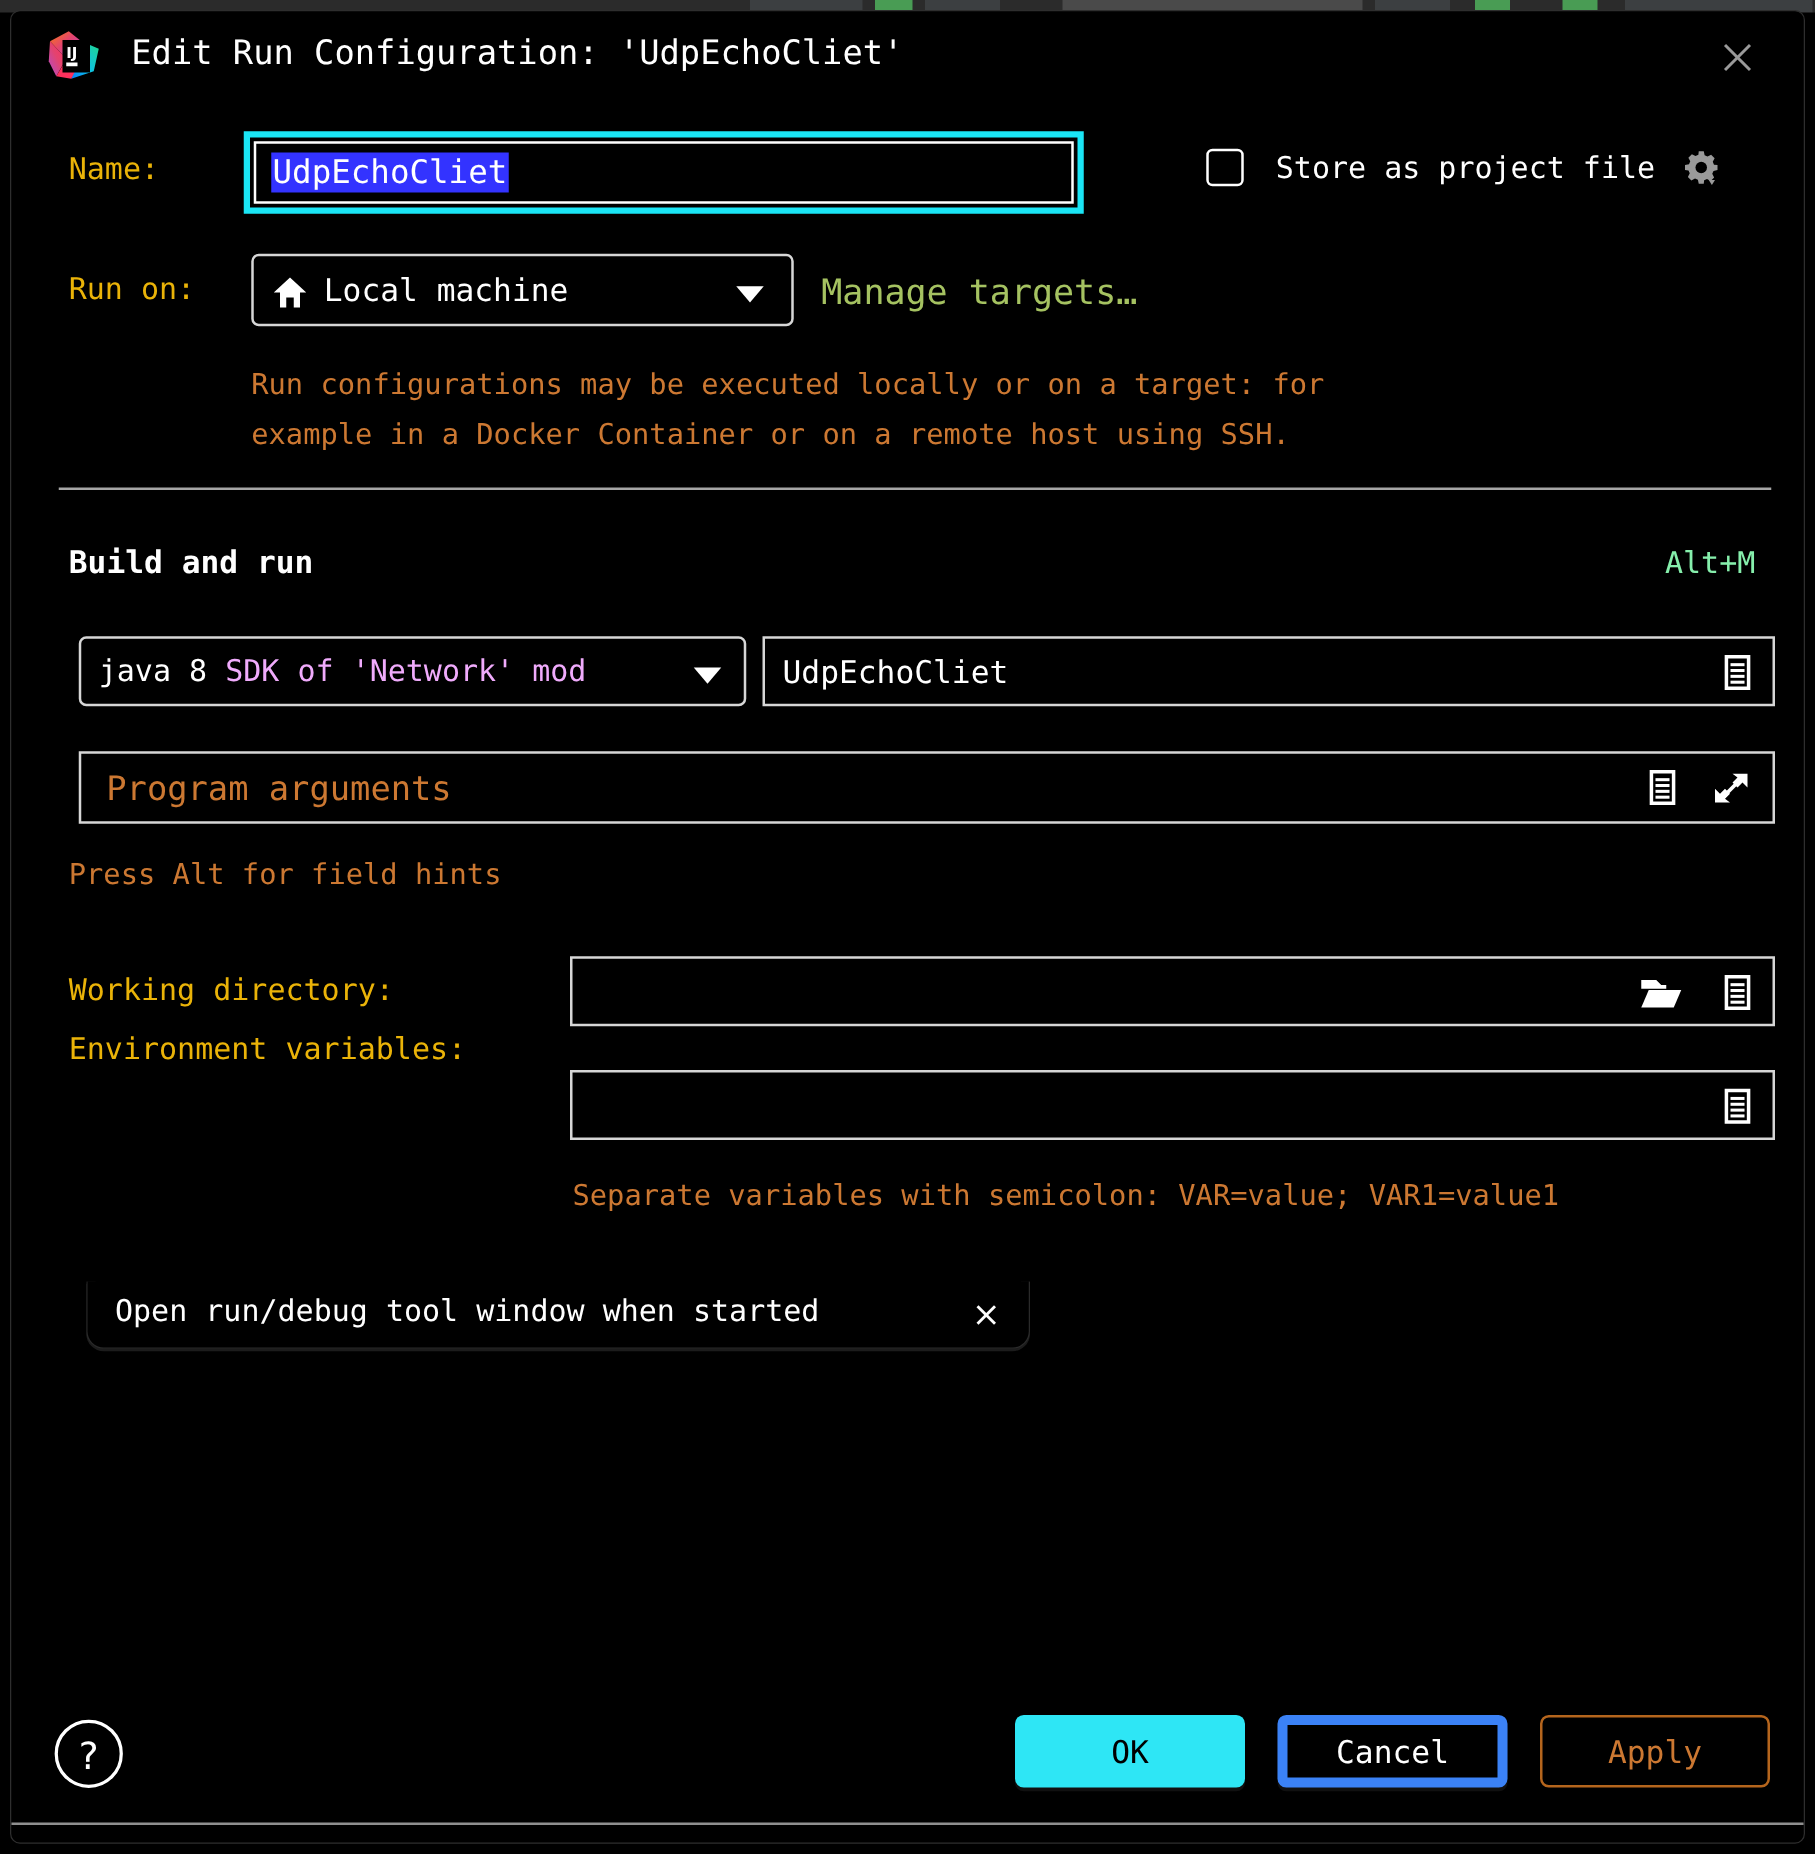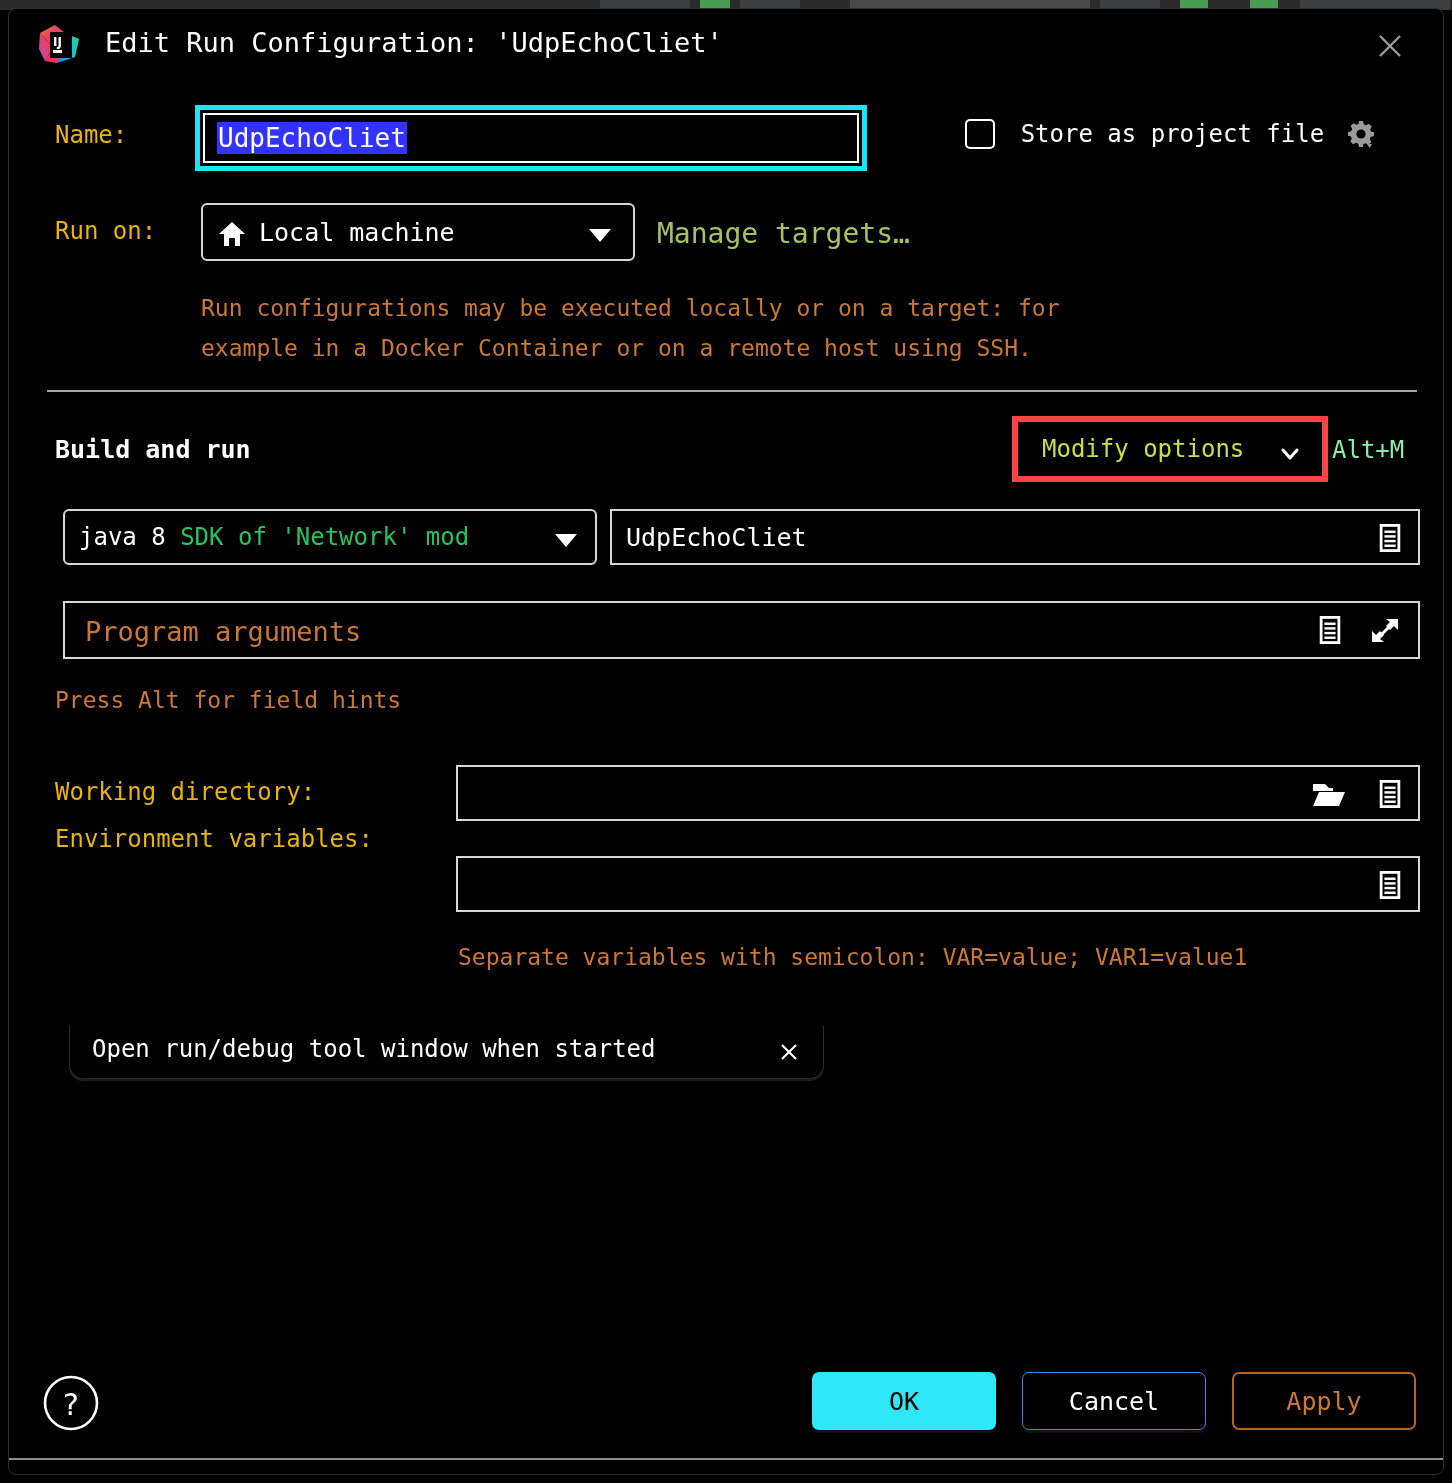--- a/index.html
+++ b/index.html
@@ -69,21 +69,21 @@
     height: 30px;
     cursor: pointer;
   }
 
   
   .lbl {
     color: #eab308;
     font-size: 24px;
     white-space: nowrap;
   }
-  .orange { color: #22c55e; }
+  .orange { color: #f0abfc; }
   .hint-orange { color: #cc7832; font-size: 23px; white-space: nowrap; }
 
   
   .row-name { position: absolute; left: 0; top: 96px; width: 100%; height: 70px; }
   .name-label { position: absolute; left: 46px; top: 16px; }
   .name-field-wrap {
     position: absolute;
     left: 186px; top: 0;
     width: 672px; height: 66px;
     border: 5px solid #1ae5f5;
@@ -352,21 +352,21 @@
     background: #2ee6f5;
     color: #000000;
     border: none;
     box-shadow: 0 3px 0 #101010;
   }
   .btn-cancel {
     left: 1013px; bottom: 44px;
     width: 184px;
     background: #000000;
     color: #ffffff;
-    border: 1px solid #3b82f6;
+    border: 8px solid #3b82f6;
     box-shadow: 0 3px 0 #101010;
   }
   .btn-apply {
     left: 1223px; bottom: 44px;
     width: 184px;
     background: #000000;
     color: #cc7832;
     border: 2px solid #b5651d;
   }
 </style>
@@ -459,28 +459,20 @@
     </div>
     <div class="manage-targets">Manage targets…</div>
   </div>
   <div class="hint-orange runon-hint-1">Run configurations may be executed locally or on a target: for</div>
   <div class="hint-orange runon-hint-2">example in a Docker Container or on a remote host using SSH.</div>
 
   <div class="divider"></div>
 
   <div class="br-title">Build and run</div>
 
-  <div class="modify-box">
-    <span class="modify-text">Modify options</span>
-    <span class="chev-down">
-      <svg viewBox="0 0 20 20" width="20" height="20">
-        <polyline points="3,6 10,14 17,6" fill="none" stroke="#ffffff" stroke-width="3" stroke-linecap="round" stroke-linejoin="round"></polyline>
-      </svg>
-    </span>
-  </div>
   <div class="alt-m">Alt+M</div>
 
   <div class="combo-sdk">
     <span class="combo-sdk-text"><span>java 8</span> <span class="orange">SDK of 'Network' mod</span></span>
     <span class="caret-down"></span>
   </div>
 
   <div class="field-mainclass">
     <span class="field-mainclass-text">UdpEchoCliet</span>
     <span style="position:absolute;right:14px;top:12px;">

